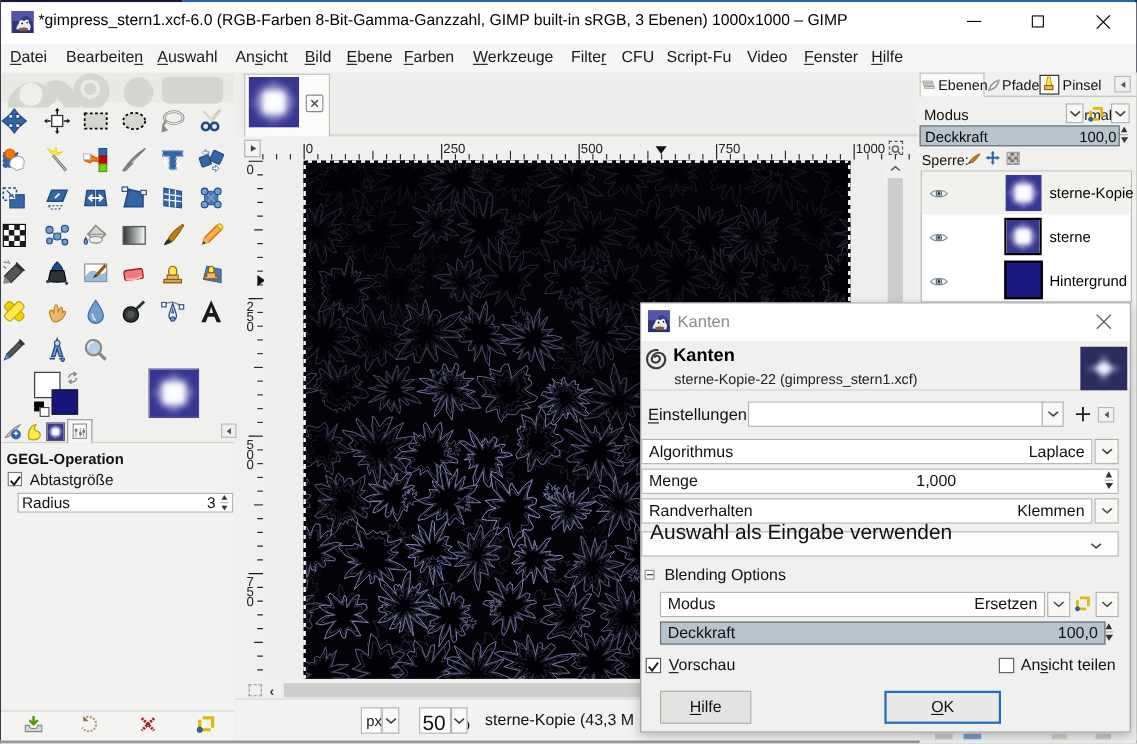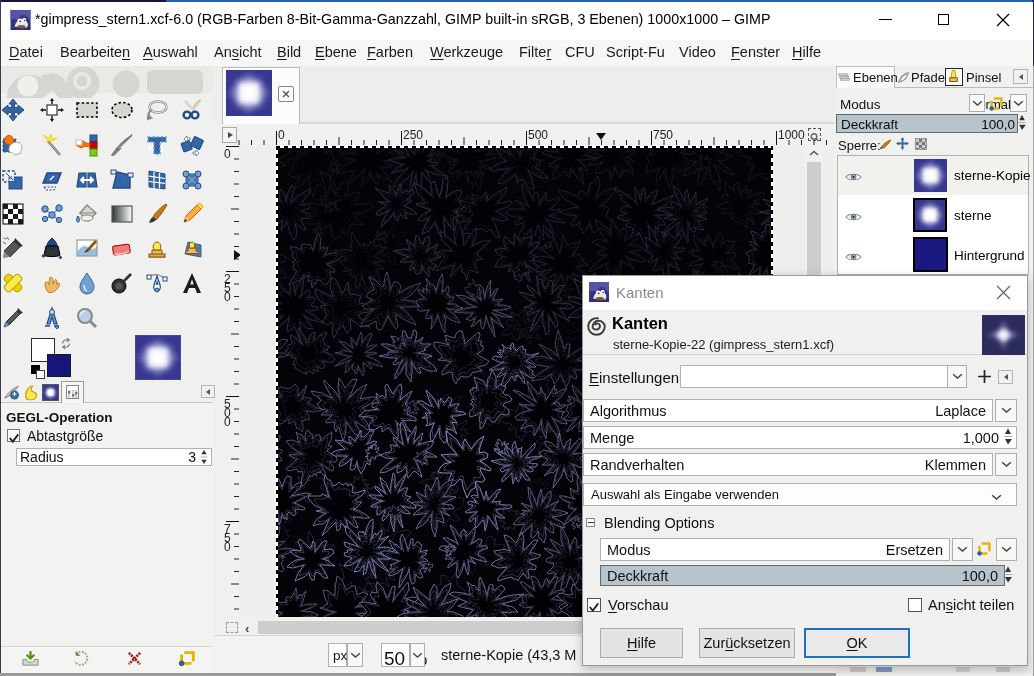--- a/index.html
+++ b/index.html
@@ -1158,38 +1158,38 @@
   <div class="abs" style="left:7px;top:127px;font-size:14.5px">Algorithmus</div>
   <div class="abs" style="left:250px;top:127px;width:153px;text-align:right;font-size:14.5px">Laplace</div>
   <div class="chevbtn" style="left:412px;top:123px;width:22px;height:23px">
       <svg viewBox="0 0 10 6" width="11" height="7">
         <path d="M1 1l4 3.5L9 1" fill="none" stroke="#444" stroke-width="1.3"></path>
       </svg>
     </div>
 
   <div class="inbox" style="left:0px;top:150px;width:434px;height:23px"></div>
   <div class="abs" style="left:7px;top:154px;font-size:14.5px">Menge</div>
-  <div class="abs" style="left:250px;top:154px;width:166px;text-align:right;font-size:14.5px">1,000</div>
+  <div class="abs" style="left:250px;top:154px;width:166px;font-size:14.5px">1,000</div>
   <div class="abs" style="left:421px;top:151px;width:11px;height:21px"><svg viewBox="0 0 8 18" width="8" height="19">
         <path d="M4 1L7 6.5H1z" fill="#333"></path>
         <path d="M4 17L1 11.5h7z" fill="#333"></path>
         <path d="M0 9h8" stroke="#999" stroke-width="0.8"></path>
       </svg></div>
 
   <div class="inbox" style="left:0px;top:177px;width:410px;height:23px"></div>
   <div class="abs" style="left:7px;top:181px;font-size:14.5px">Randverhalten</div>
   <div class="abs" style="left:250px;top:181px;width:153px;text-align:right;font-size:14.5px">Klemmen</div>
   <div class="chevbtn" style="left:412px;top:177px;width:22px;height:23px">
       <svg viewBox="0 0 10 6" width="11" height="7">
         <path d="M1 1l4 3.5L9 1" fill="none" stroke="#444" stroke-width="1.3"></path>
       </svg>
     </div>
 
   <div class="inbox" style="left:0px;top:207px;width:434px;height:23px;background:#fdfdfc"></div>
-  <div class="abs" style="left:8px;top:211px;font-size:13px">Auswahl als Eingabe verwenden</div>
+  <div class="abs" style="left:8px;top:198px;font-size:19px">Auswahl als Eingabe verwenden</div>
   <div class="abs" style="left:408px;top:211px"><svg viewBox="0 0 10 6" width="11" height="7">
         <path d="M1 1l4 3.5L9 1" fill="none" stroke="#444" stroke-width="1.3"></path>
       </svg></div>
 
   <div class="abs" style="left:3px;top:242px;width:9px;height:9px;border:1px solid #888;background:#fff"></div>
   <div class="abs" style="left:4.5px;top:245.5px;width:6px;height:1.4px;background:#333"></div>
   <div class="abs" style="left:21px;top:239px;font-size:14.5px">Blending Options</div>
 
   <div class="inbox" style="left:17px;top:262px;width:350px;height:23px"></div>
   <div class="abs" style="left:24px;top:266px;font-size:14.5px">Modus</div>
@@ -1220,15 +1220,14 @@
       </svg></div>
 
   <div class="abs" style="left:4px;top:322px;width:14px;height:14px;background:#fff;border:1px solid #555"><svg viewBox="0 0 10 10" width="12" height="12">
         <path d="M1.5 5l2.5 3L8.5 2" fill="none" stroke="#222" stroke-width="1.5"></path>
       </svg></div>
   <div class="abs" style="left:25px;top:321px;font-size:14.5px"><u>V</u>orschau</div>
   <div class="abs" style="left:325px;top:322px;width:14px;height:14px;background:#fff;border:1px solid #555"></div>
   <div class="abs" style="left:345px;top:321px;font-size:14.5px">An<u>s</u>icht teilen</div>
 
   <div class="abs" style="left:17px;top:352px;width:83px;height:30px;background:#e3e3e1;border:1px solid #adadaa;text-align:center;line-height:28px;font-size:14.5px"><u>H</u>ilfe</div>
-  <div class="abs" style="left:116px;top:352px;width:96px;height:30px;background:#e3e3e1;border:1px solid #adadaa;text-align:center;line-height:28px;font-size:14.5px">Zur<u>ü</u>cksetzen</div>
   <div class="abs" style="left:221px;top:352px;width:106px;height:30px;background:#e9e9e7;border:2px solid #1d6fc4;text-align:center;line-height:26px;font-size:14.5px"><u>O</u>K</div>
 </div>
 
 </body></html>

